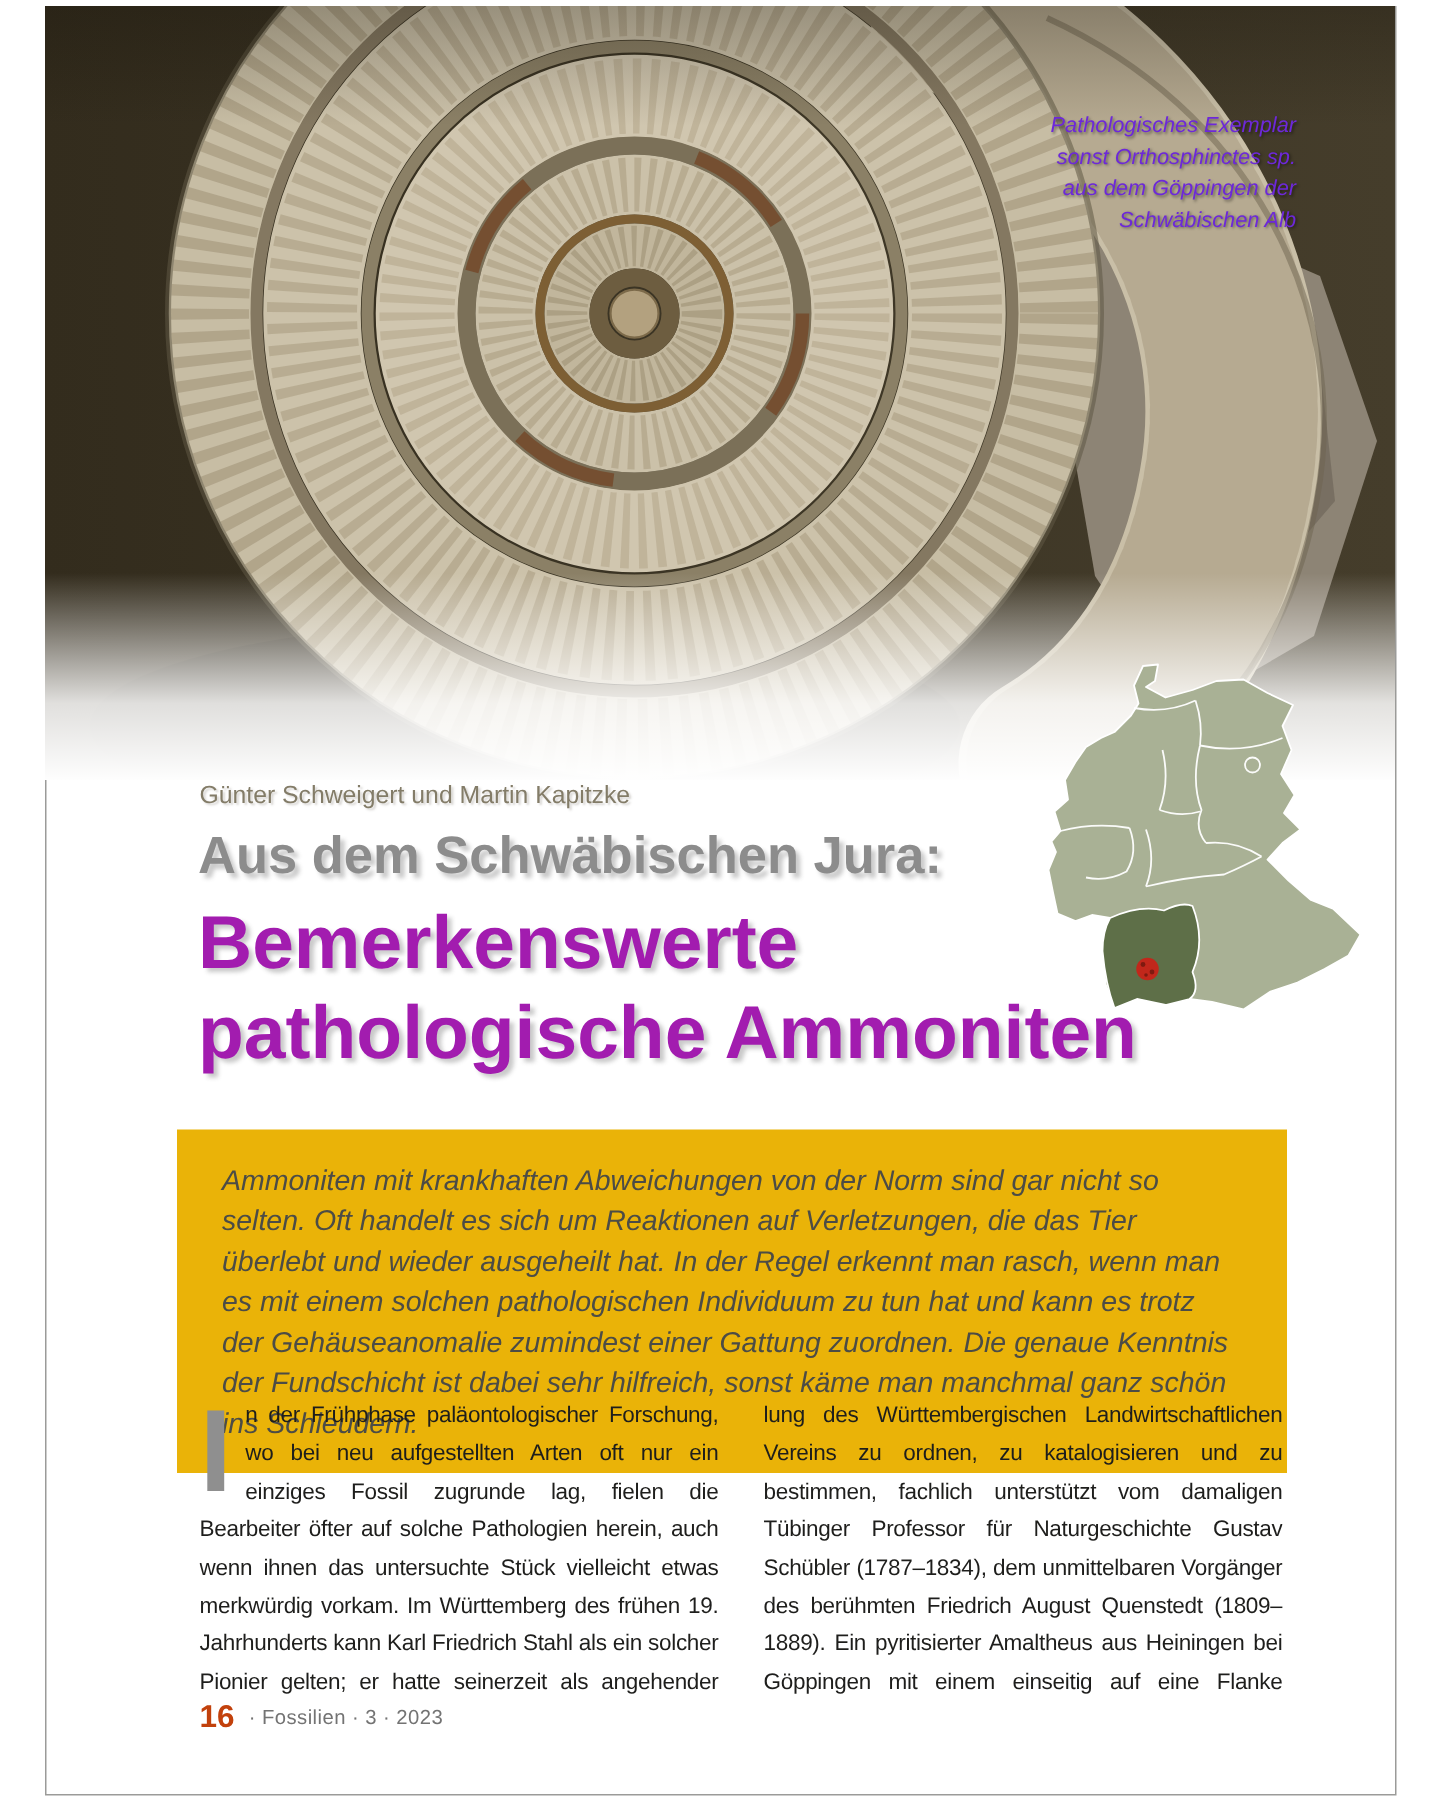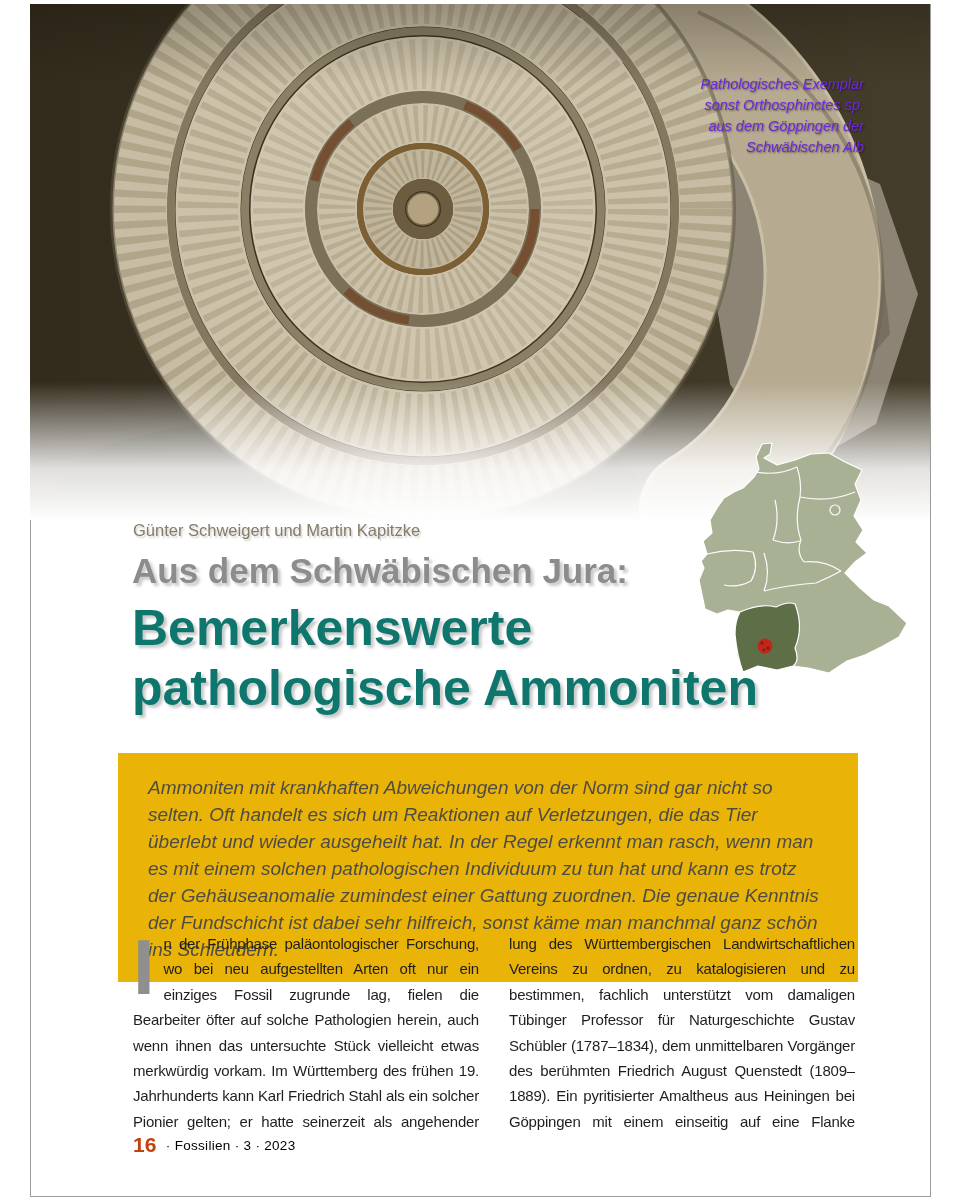--- a/index.html
+++ b/index.html
@@ -16,38 +16,38 @@
       font-style:italic;font-size:14.5px;line-height:21px;color:#6d28d9;
       text-shadow:1px 1px 2px rgba(0,0,0,.45);}
   
   .map{position:absolute;left:698px;top:441px;z-index:6;}
   
   .authors{position:absolute;left:133px;top:521px;font-size:16.5px;color:#837c68;
       text-shadow:1.5px 1.5px 1.5px rgba(90,85,70,.25);z-index:7;}
   .kicker{position:absolute;left:132px;top:551px;font-size:35px;font-weight:bold;
       color:#8c8c8c;text-shadow:3px 3px 3px rgba(60,60,60,.28);z-index:7;}
   .title{position:absolute;left:132px;top:598px;font-size:50px;font-weight:bold;
-      line-height:60px;color:#0f766e;text-shadow:3px 3px 3px rgba(60,60,60,.28);z-index:5;}
+      line-height:60px;color:#a21caf;text-shadow:3px 3px 3px rgba(60,60,60,.28);z-index:5;}
   
   .intro{position:absolute;left:118px;top:753px;width:740px;box-sizing:border-box;
       background:#eab308;padding:21px 30px 19px 30px;
       font-style:italic;font-size:19px;line-height:27px;color:#4c4c46;}
   
   .columns{position:absolute;left:133px;top:931px;width:722px;height:205px;
       overflow:hidden;display:flex;}
   .col{width:346px;font-size:15px;line-height:25.4px;letter-spacing:-0.2px;
       text-align:justify;color:#1e1e1c;}
   .col.left{margin-right:30px;}
   .dropcap{float:left;font-weight:bold;font-size:78px;line-height:64px;
       color:#8f8f8f;margin:4px 9px 0 0;}
   .italic{}
   
   .footer{position:absolute;left:133px;top:1133px;color:#555;}
   .footer .pagenum{font-size:21px;font-weight:bold;color:#c2410c;vertical-align:-2px;}
-  .footer .meta{font-size:13.5px;color:#000000;margin-left:5px;letter-spacing:.3px;}
+  .footer .meta{font-size:13.5px;color:#737373;margin-left:5px;letter-spacing:.3px;}
 </style>
 </head>
 <body>
 
 <div class="page">
 
   <div class="frame"></div>
 
   <div class="photo">
     <svg width="900" height="516" viewBox="0 0 900 516">

